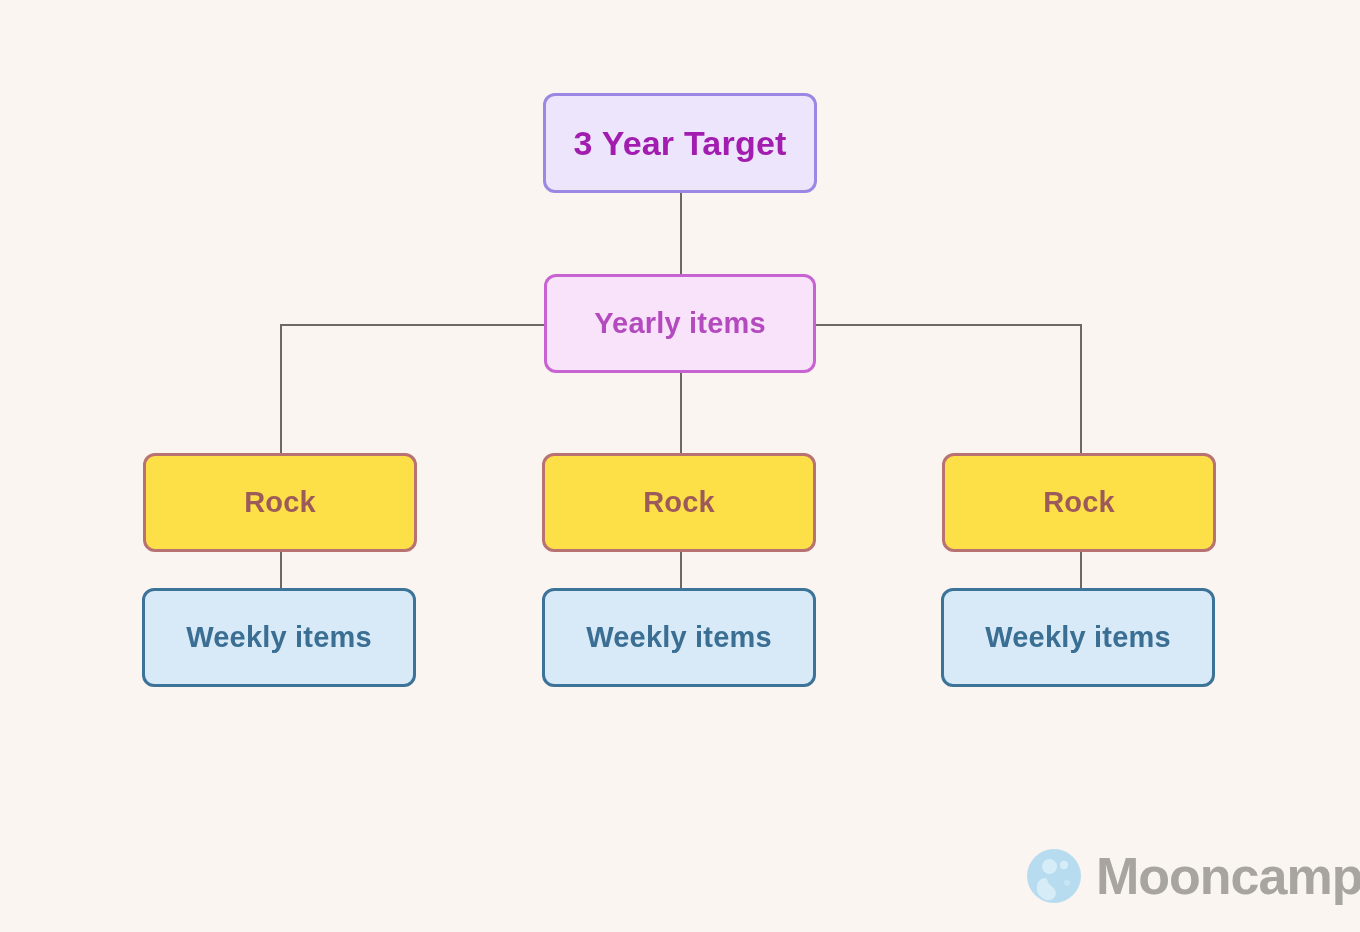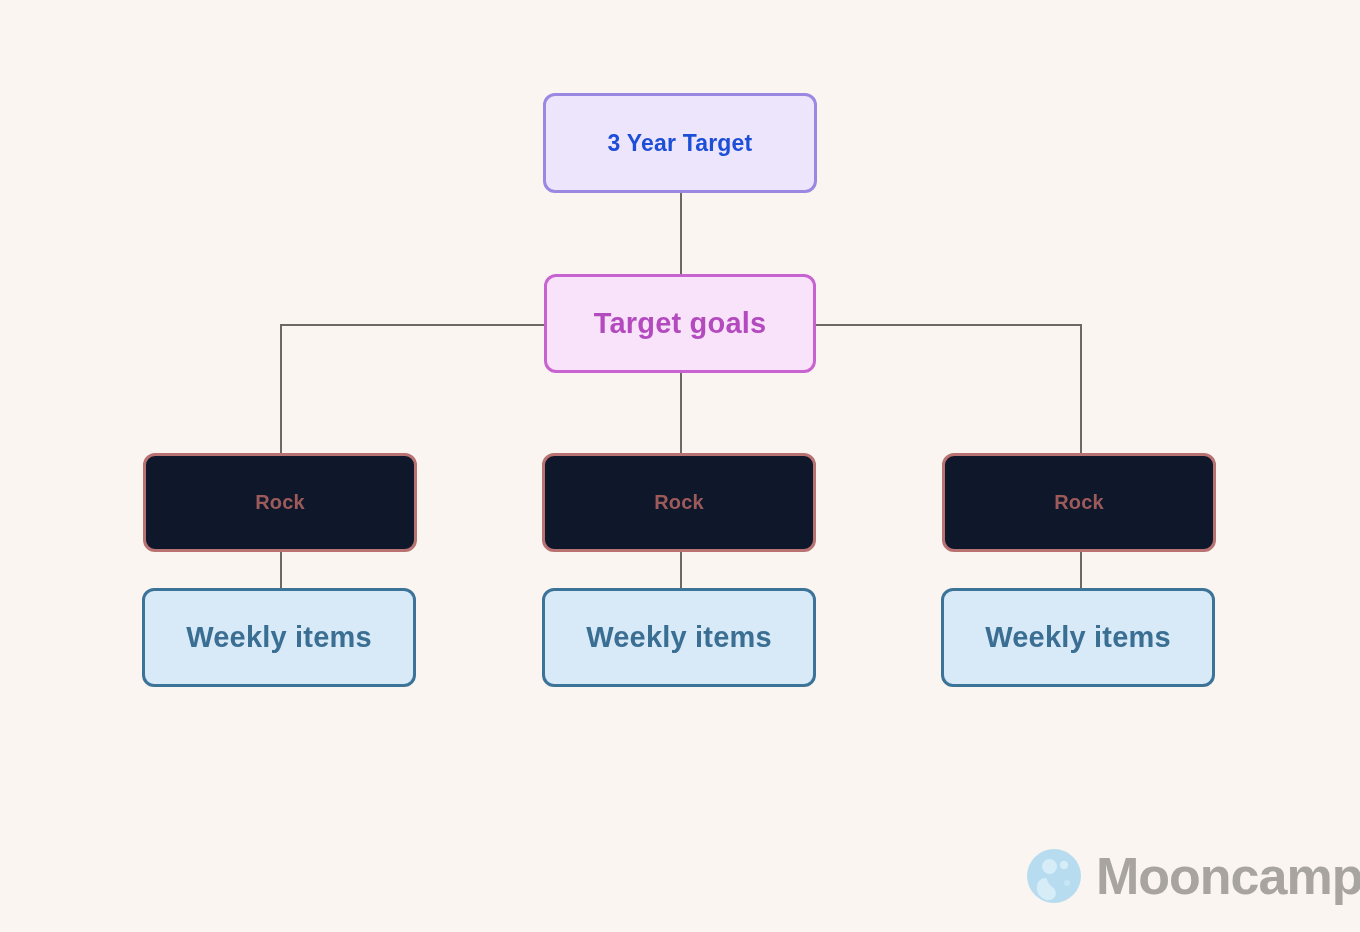--- a/index.html
+++ b/index.html
@@ -40,34 +40,34 @@
     letter-spacing: 0.2px;
     z-index: 2;
   }
   .node-label {
     display: block;
     white-space: nowrap;
   }
   .node-target {
     background: #ece5fb;
     border-color: #9b88e2;
-    color: #1d4ed8;
-    font-size: 23px;
+    color: #a21caf;
+    font-size: 34px;
   }
   .node-yearly {
     background: #f9e3fa;
     border-color: #c864d2;
     color: #b34bbf;
     font-size: 29px;
   }
   .node-rock {
-    background: #0f172a;
+    background: #fde047;
     border-color: #b97272;
     color: #9c5a5a;
-    font-size: 20px;
+    font-size: 29px;
   }
   .node-weekly {
     background: #d8e9f7;
     border-color: #3c7499;
     color: #3a6e92;
     font-size: 29px;
     align-items: center;
   }
   
   #logo {
@@ -112,21 +112,21 @@
       <path d="M681,551 L681,589"></path>
       <path d="M1081,551 L1081,589"></path>
     </g>
   </svg>
 
   <div class="node node-target" style="left:543px;top:93px;width:274px;height:100px;">
     <span class="node-label">3 Year Target</span>
   </div>
 
   <div class="node node-yearly" style="left:544px;top:274px;width:272px;height:99px;">
-    <span class="node-label">Target goals</span>
+    <span class="node-label">Yearly items</span>
   </div>
 
   <div class="node node-rock" style="left:143px;top:453px;width:274px;height:99px;">
     <span class="node-label">Rock</span>
   </div>
 
   <div class="node node-rock" style="left:542px;top:453px;width:274px;height:99px;">
     <span class="node-label">Rock</span>
   </div>
 

